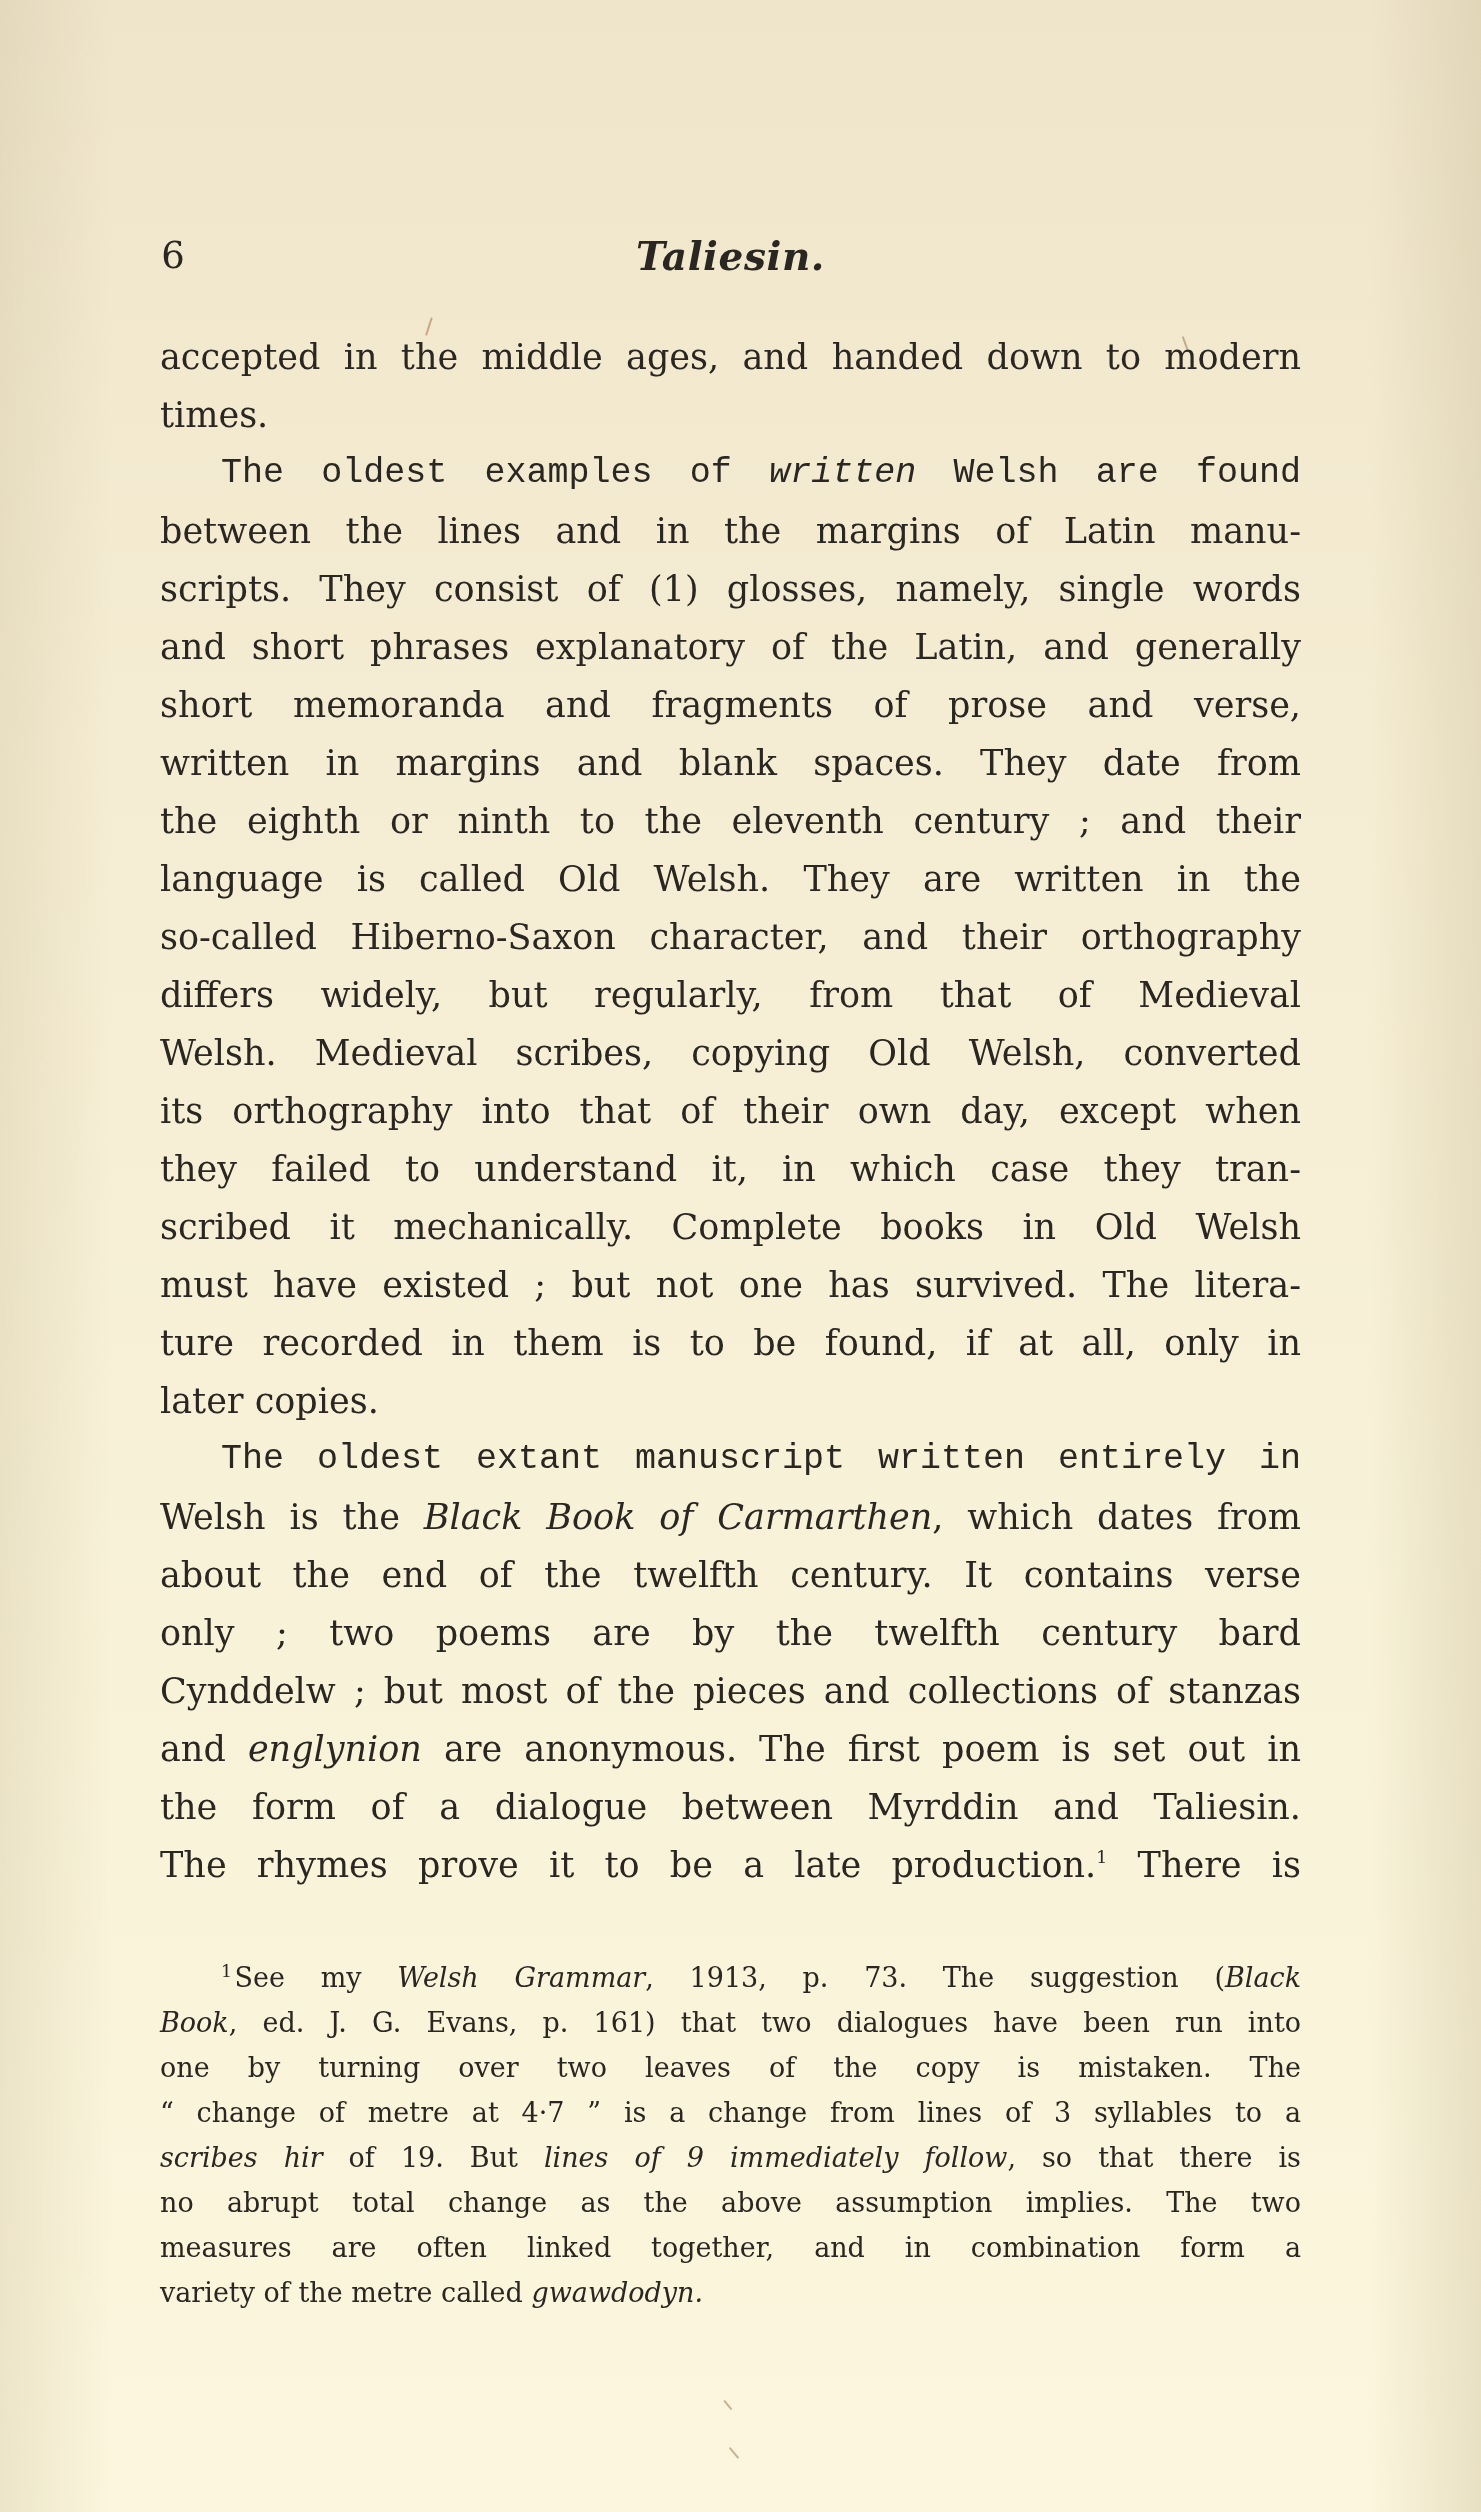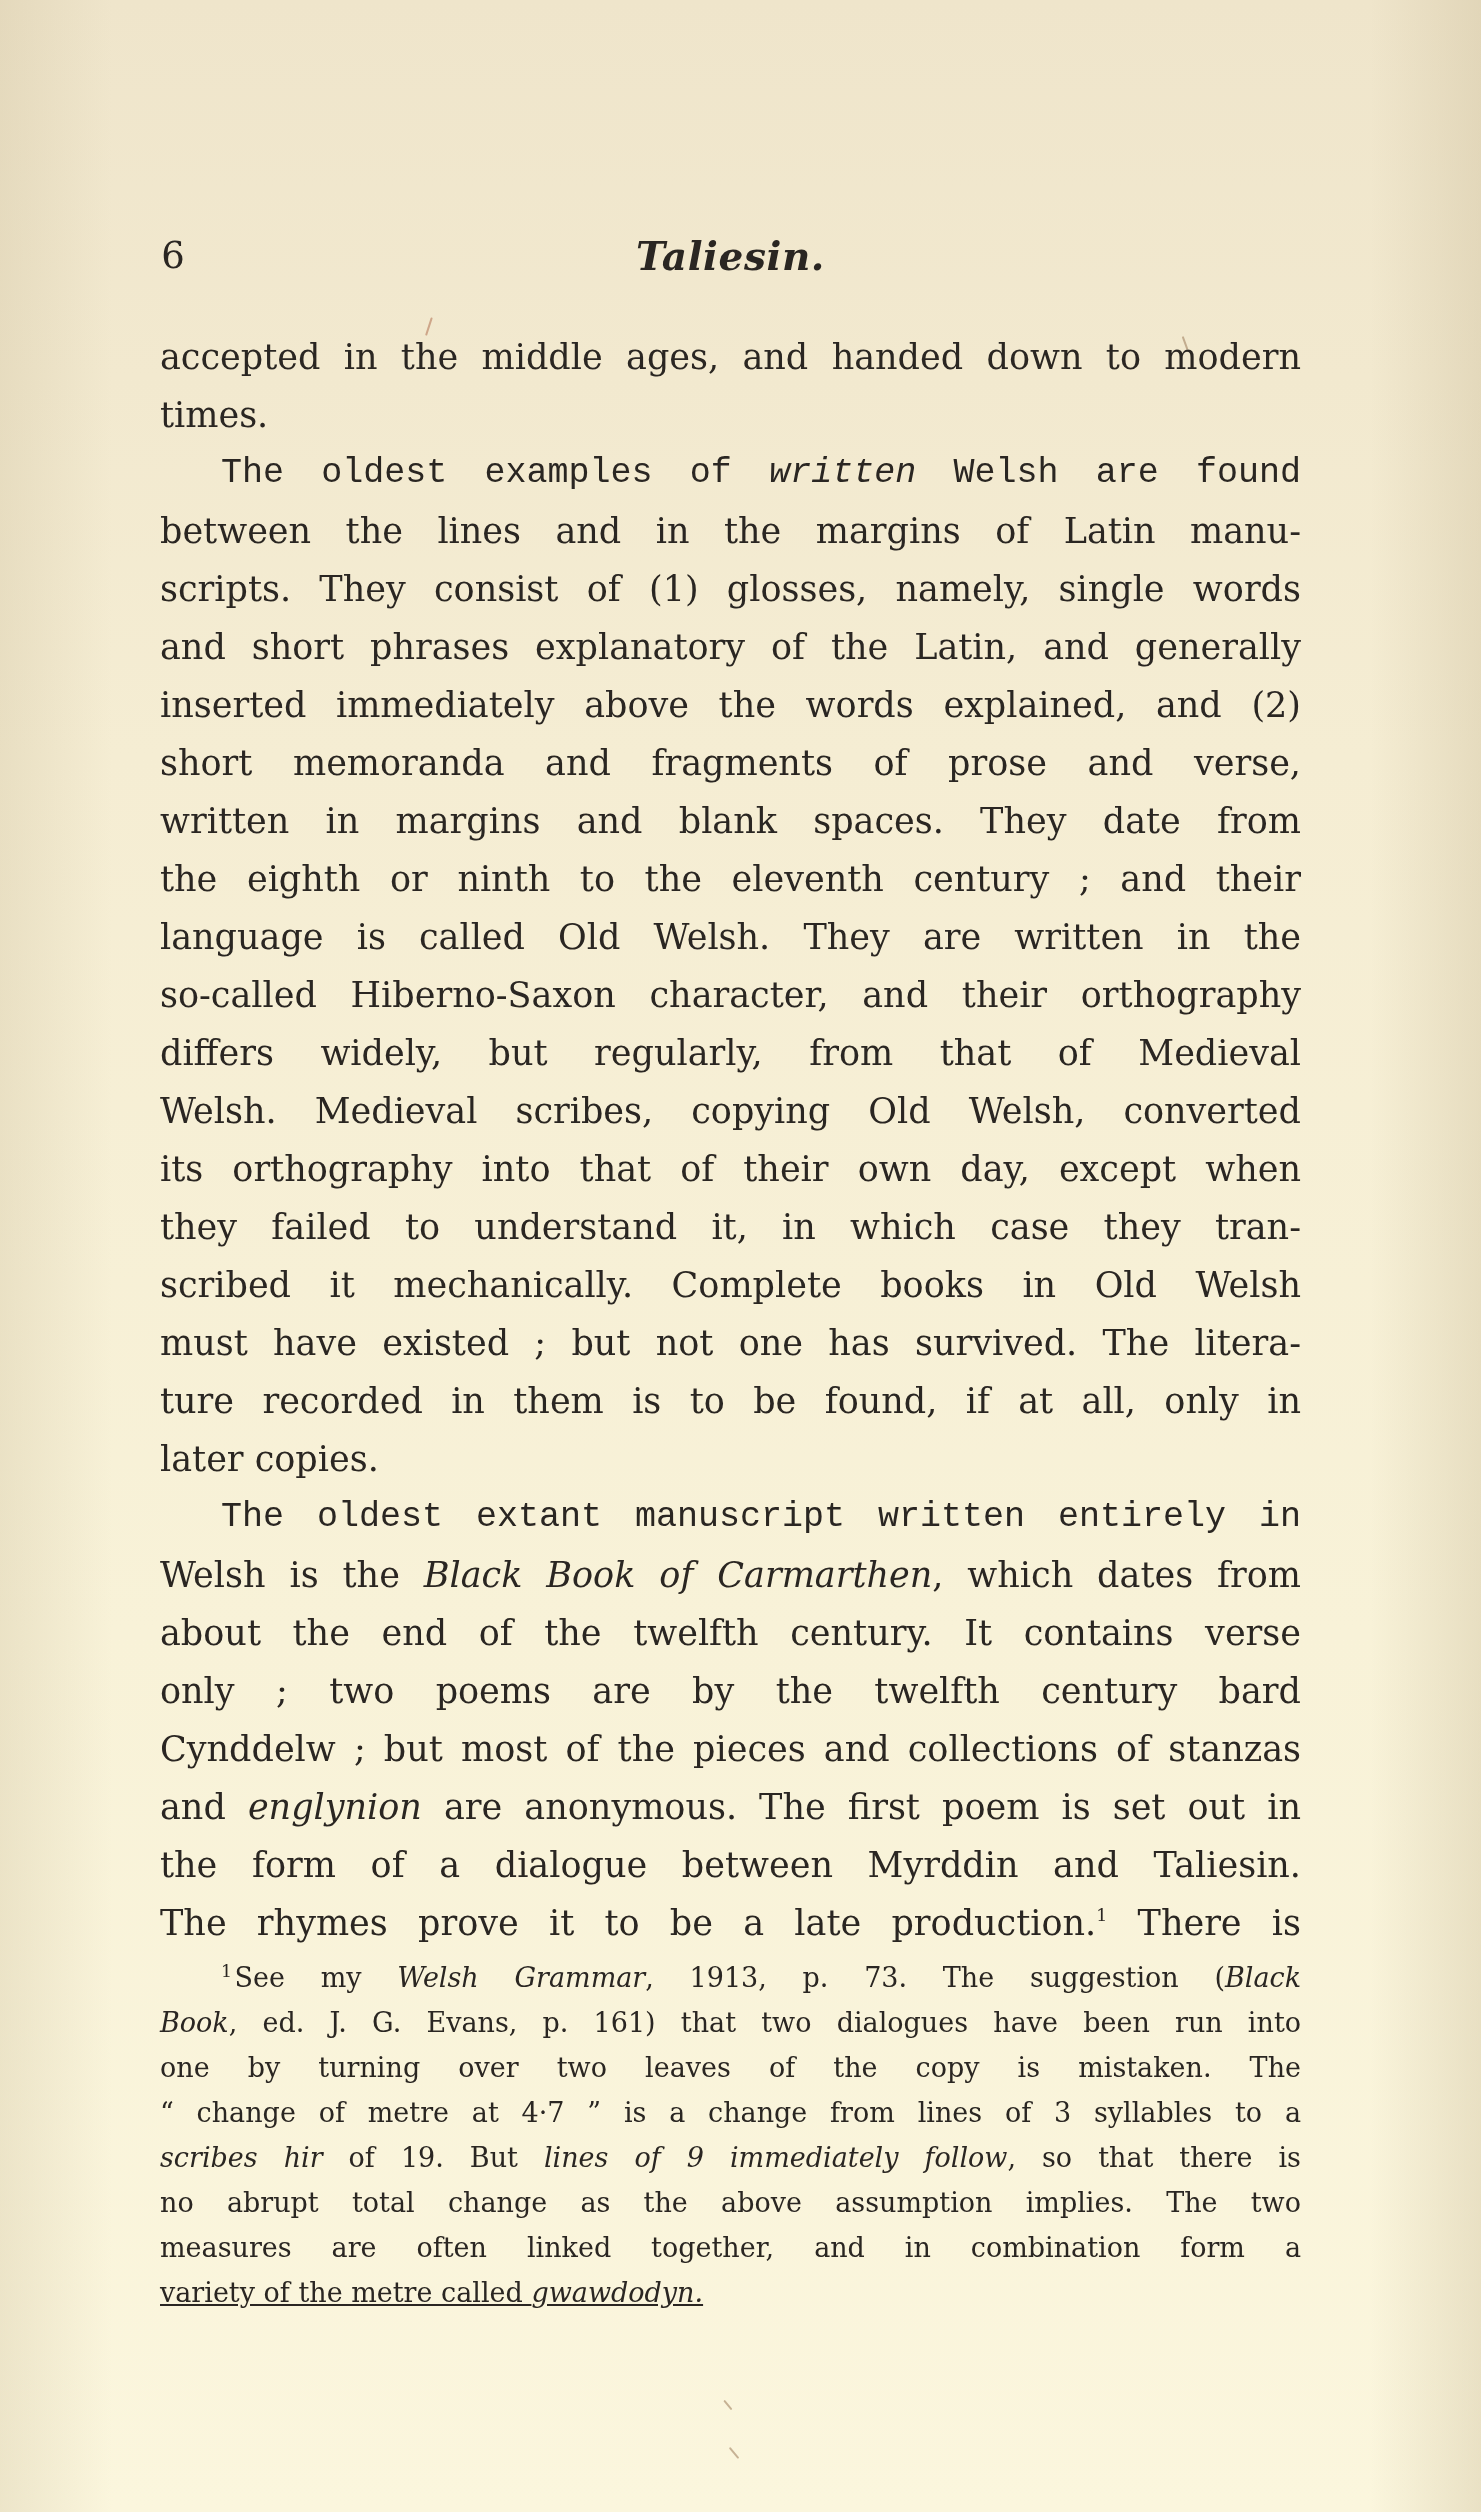--- a/index.html
+++ b/index.html
@@ -31,21 +31,21 @@
   .line.indent { padding-left: 61px; font-family: Liberation Mono, monospace; }
   .body-text .line { width: 1141px; box-sizing: border-box; }
 
   .footnotes { position: absolute; left: 160px; top: 1955px; width: 1141px; }
   .fn-line {
     display: block; height: 45px; line-height: 45px;
     font-size: 27px; white-space: nowrap; width: 1141px; box-sizing: border-box;
     text-align: justify; text-align-last: justify;
   }
   .fn-line.indent { padding-left: 61px; }
-  .fn-line.last { text-align-last: left; text-decoration: underline; }
+  .fn-line.last { text-align-last: left; }
   em, i { font-style: italic; }
   sup.fnref { font-size: 17.4px; vertical-align: 13.7px; line-height: 0; }
   sup.fnmark { font-size: 17.4px; vertical-align: 10px; line-height: 0; margin-right: 2.5px; }
   .speck { position: absolute; background: #9a7a5a; opacity: 0.55; border-radius: 1.2px; }
 </style>
 </head>
 <body>
 
 <div class="page">
   <div class="edge-shade edge-left"></div>
@@ -56,21 +56,20 @@
     <div class="running-title">Taliesin.</div>
   </div>
 
   <div class="body-text" id="body-text">
       <div class="line">accepted in the middle ages, and handed down to modern</div>
       <div class="line last">times.</div>
       <div class="line indent"><span>The oldest examples of </span><em>written</em><span> Welsh are found</span></div>
       <div class="line">between the lines and in the margins of Latin manu-</div>
       <div class="line">scripts.  They consist of (1) glosses, namely, single words</div>
       <div class="line">and short phrases explanatory of the Latin, and generally</div>
-      <div class="line">inserted immediately above the words explained, and (2)</div>
       <div class="line">short memoranda and fragments of prose and verse,</div>
       <div class="line">written in margins and blank spaces.  They date from</div>
       <div class="line">the eighth or ninth to the eleventh century ; and their</div>
       <div class="line">language is called Old Welsh.  They are written in the</div>
       <div class="line">so-called Hiberno-Saxon character, and their orthography</div>
       <div class="line">differs widely, but regularly, from that of Medieval</div>
       <div class="line">Welsh.  Medieval scribes, copying Old Welsh, converted</div>
       <div class="line">its orthography into that of their own day, except when</div>
       <div class="line">they failed to understand it, in which case they tran-</div>
       <div class="line">scribed it mechanically.  Complete books in Old Welsh</div>

